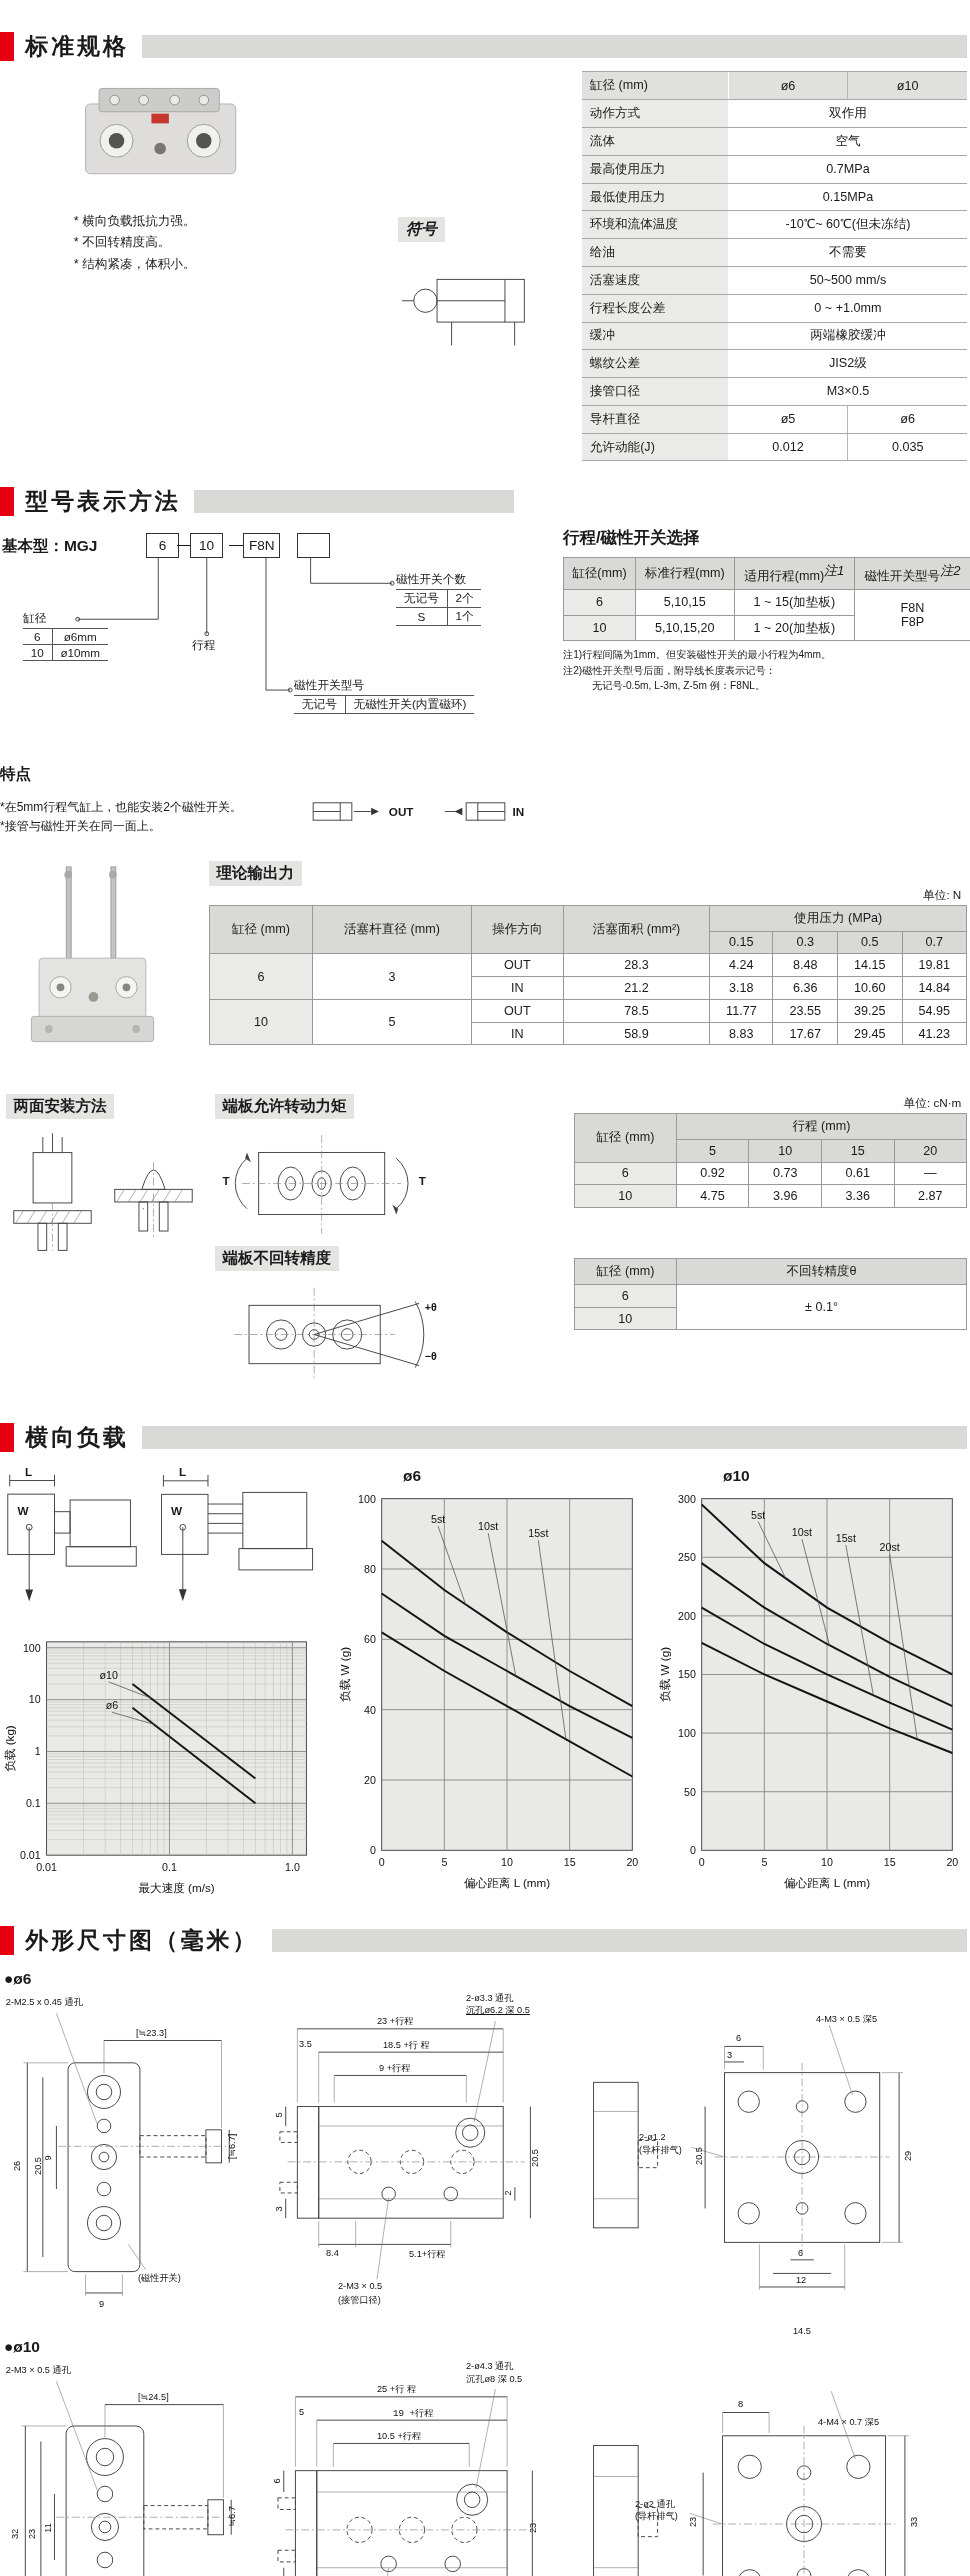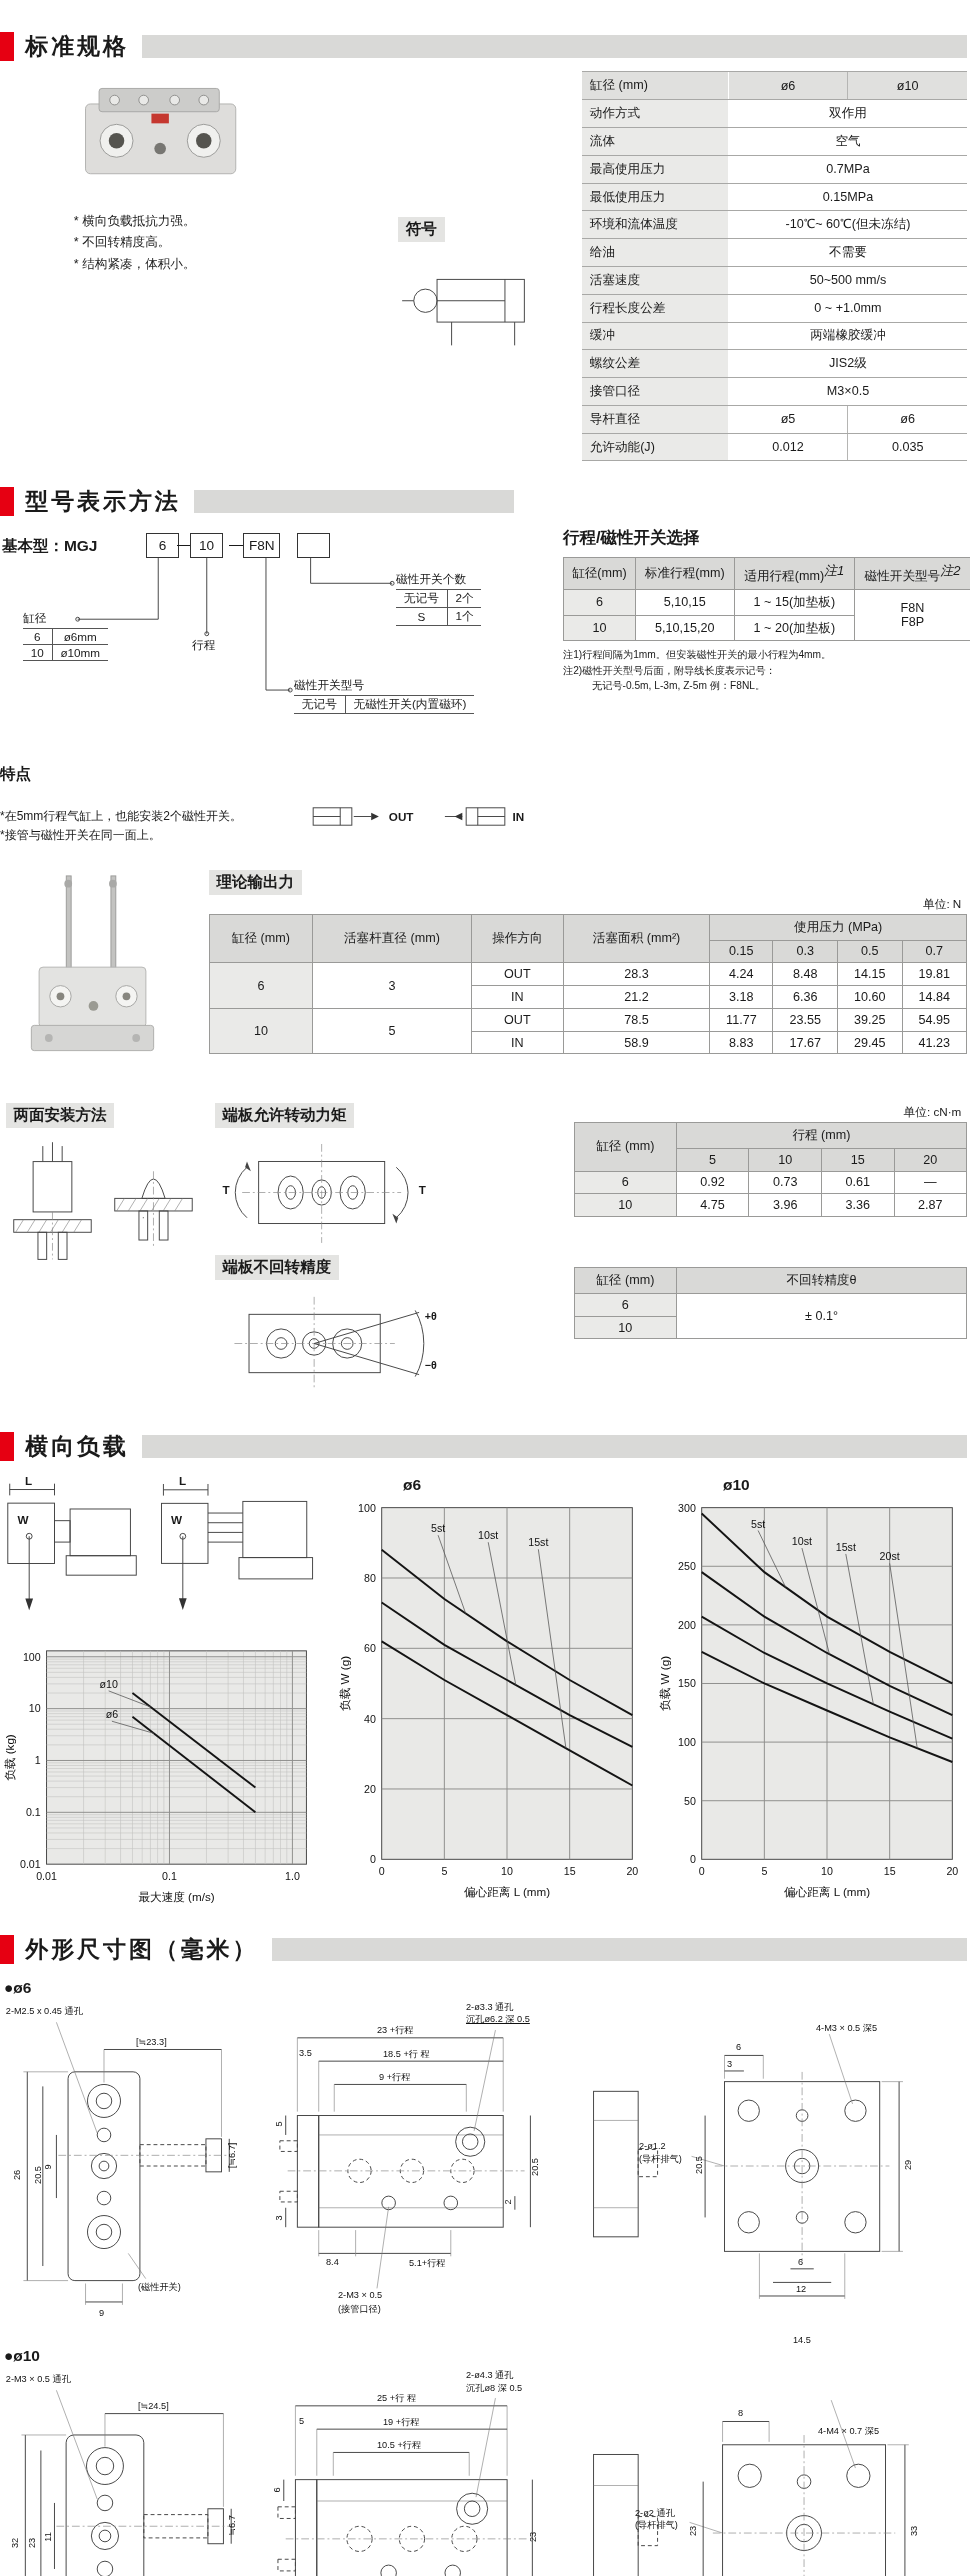--- a/index.html
+++ b/index.html
@@ -34,21 +34,21 @@
   .modelarea{position:relative;height:231px;font-size:12.6px;}
   .modelarea svg{position:absolute;left:0;top:0;}
   .basetxt{position:absolute;left:1.9px;top:8.7px;font-size:15.5px;font-weight:bold;}
   .mbox{position:absolute;border:1.5px solid #333;min-width:21.4px;height:23px;line-height:23px;text-align:center;padding:0 4.9px;font-size:13.6px;background:#fff;top:5.8px;}
   .dash{position:absolute;top:8.7px;font-size:14.6px;}
   .mini{position:absolute;font-size:11.7px;}
   .mini .mt{margin-bottom:1.9px;}
   .mini table td{border-top:1px solid #555;border-bottom:1px solid #555;padding:1px 7.8px;text-align:center;}
   .mini table td+td{border-left:1px solid #555;}
   .tokuten{font-size:12px;line-height:1.6;margin-top:3.9px;}
-  .tokuten .ft{font-size:15.5px;font-weight:bold;margin-bottom:20px;}
+  .tokuten .ft{font-size:15.5px;font-weight:bold;margin-bottom:11px;}
   .outin{display:flex;align-items:center;gap:5.8px;margin-top:29px;}
   .outin .lbl{font-size:11.7px;font-weight:bold;}
   
   .panel{position:relative;}
   .dim{position:absolute;font-size:9.2px;white-space:nowrap;color:#111;}
   .vrot{transform:rotate(-90deg);transform-origin:center;}
   .bullet{font-size:15.5px;font-weight:bold;margin:13.6px 0 1.9px 3.9px;}
   .lwlab{position:absolute;font-size:11.7px;font-weight:bold;}
   .ctitle{font-size:15.5px;font-weight:bold;margin:3.9px 0 1.9px 68px;}
   svg{display:block;}
@@ -84,21 +84,21 @@
         <circle cx="140" cy="72" r="8" fill="#55544f"></circle>
         <circle cx="95" cy="80" r="6" fill="#777672"></circle>
       </svg>
       <div class="bullets">
         <div>* 横向负载抵抗力强。</div>
         <div>* 不回转精度高。</div>
         <div>* 结构紧凑，体积小。</div>
       </div>
     </div>
 
-    <div style="width:184px;padding-top:146px;">
+    <div style="width:184px;padding-top:146px;font-style:italic;">
       <span class="subt">符号</span>
       <svg class="tech" width="146" height="97" style="margin-top:17.5px;" viewBox="0 0 150 100">
         <rect x="40" y="20" width="90" height="44"></rect>
         <line x1="110" y1="20" x2="110" y2="64"></line>
         <line x1="40" y1="42" x2="110" y2="42"></line>
         <circle cx="28" cy="42" r="12"></circle>
         <line x1="16" y1="42" x2="4" y2="42"></line>
         <line x1="55" y1="64" x2="55" y2="88"></line>
         <line x1="120" y1="64" x2="120" y2="88"></line>
       </svg>
@@ -936,21 +936,21 @@
         <line x1="78" y1="264" x2="118" y2="264"></line>
           <line x1="118" y1="264" x2="218" y2="264"></line>
           <line x1="78" y1="240" x2="78" y2="267" class="thin"></line>
           <line x1="118" y1="240" x2="118" y2="267" class="thin"></line>
           <line x1="218" y1="240" x2="218" y2="267" class="thin"></line>
         <line x1="262" y1="32" x2="242" y2="134" class="thin"></line>
         <line x1="152" y1="216" x2="140" y2="298" class="thin"></line>
       </svg>
       <div class="dim" style="left:136px;top:25px;">25 +行 程</div>
       <div class="dim" style="left:58px;top:49px;">5</div>
-      <div class="dim" style="left:142px;top:49px;">19 +行程</div>
+      <div class="dim" style="left:152px;top:49px;font-family:Liberation Mono, monospace;">19 +行程</div>
       <div class="dim" style="left:136px;top:72px;">10.5 +行程</div>
       <div class="dim vrot" style="left:33px;top:118px;">6</div>
       <div class="dim vrot" style="left: 33px;top:216px;">3</div>
       <div class="dim vrot" style="left:287px;top:165px;">23</div>
       <div class="dim" style="left:225px;top:1.9px;">2-ø4.3 通孔</div>
       <div class="dim" style="left:225px;top:14.6px;">沉孔ø8 深 0.5</div>
 
     </div>
 
     <div class="panel" style="flex:1;height:335px;">

